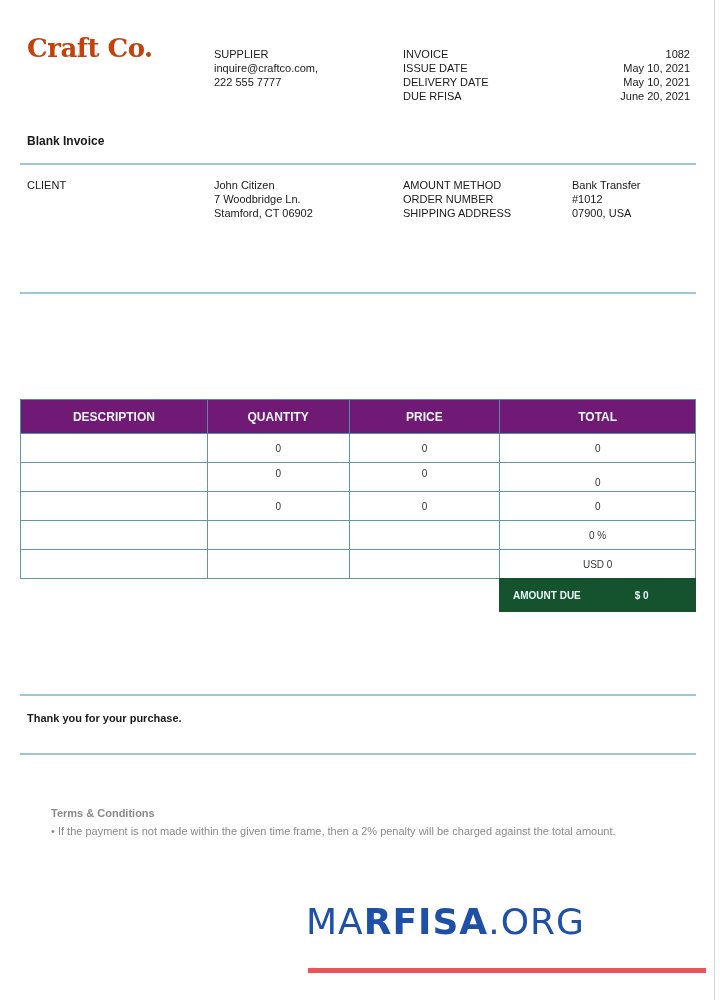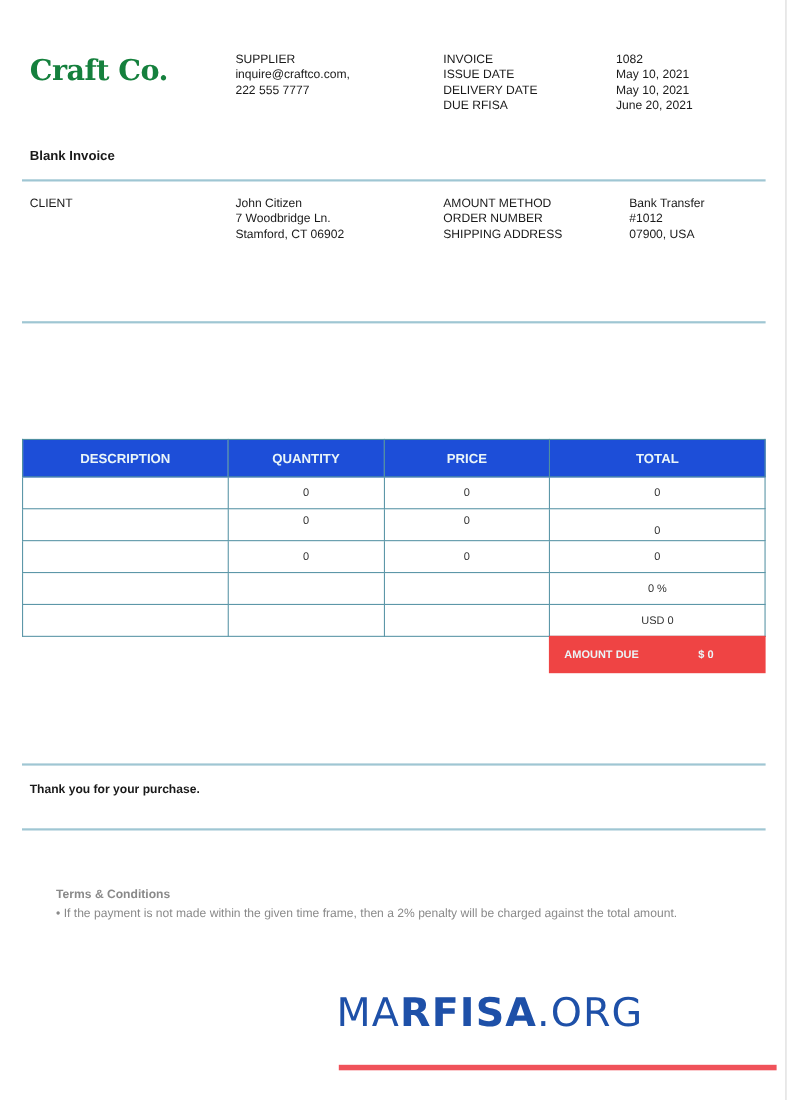--- a/index.html
+++ b/index.html
@@ -1,40 +1,40 @@
 <!DOCTYPE html>
 <html><head>
   <meta charset="utf-8">
   <style>
     * { box-sizing: border-box; margin: 0; padding: 0; }
     html, body { width: 720px; height: 1000px; background: #ffffff; overflow: hidden; }
     body { font-family: "Liberation Sans", sans-serif; color: #1a1a1a; position: relative; }
     .page-edge { position: absolute; left: 714px; top: 0; width: 1px; height: 1000px; background: #d8d8d8; }
     .abs { position: absolute; }
-    .brand { left: 27px; top: 50px; font-family: "DejaVu Serif", serif; font-weight: bold; font-size: 26px; color: #15803d; letter-spacing: -0.5px; }
+    .brand { left: 27px; top: 33px; font-family: "DejaVu Serif", serif; font-weight: bold; font-size: 26px; color: #c2410c; letter-spacing: -0.5px; }
     .small { font-size: 11px; line-height: 14px; }
     .bold { font-weight: normal; }
     .supplier { left: 214px; top: 47px; width: 160px; }
     .meta-labels { left: 403px; top: 47px; width: 160px; }
-    .meta-values { left: 560px; top: 47px; width: 130px; text-align: left; }
+    .meta-values { left: 560px; top: 47px; width: 130px; text-align: right; }
     .subtitle { left: 27px; top: 134px; font-size: 12px; font-weight: bold; }
     .hr { position: absolute; left: 20px; width: 676px; height: 2px; background: #9fc6d3; }
     .client-label { left: 27px; top: 178px; }
     .client-info { left: 214px; top: 178px; width: 170px; }
     .pay-labels { left: 403px; top: 178px; width: 160px; }
     .pay-values { left: 572px; top: 178px; width: 130px; text-align: left; }
     .row-line { display: block; white-space: nowrap; }
 
     table.items { position: absolute; left: 20px; top: 399px; border-collapse: collapse; width: 676px; }
-    table.items th { background: #1d4ed8; color: #eaf5f8; font-size: 12px; font-weight: bold; height: 34px; border: 1px solid #4f8fa1; text-align: center; }
+    table.items th { background: #701a75; color: #eaf5f8; font-size: 12px; font-weight: bold; height: 34px; border: 1px solid #4f8fa1; text-align: center; }
     table.items td { border: 1px solid #5d97a8; height: 29px; text-align: center; font-size: 10px; color: #333; }
     table.items td.shifted { vertical-align: bottom; padding-bottom: 3px; }
     table.items td.raised { vertical-align: top; padding-top: 5px; }
     .col-desc { width: 187px; } .col-qty { width: 142px; } .col-price { width: 151px; } .col-total { width: 196px; }
-    .amount-due { position: absolute; left: 499px; top: 578px; width: 197px; height: 34px; background: #ef4444; color: #eaf5f8; font-size: 10px; font-weight: bold; display: flex; align-items: center; padding-left: 14px; }
+    .amount-due { position: absolute; left: 499px; top: 578px; width: 197px; height: 34px; background: #14532d; color: #eaf5f8; font-size: 10px; font-weight: bold; display: flex; align-items: center; padding-left: 14px; }
     .amount-due .val { margin-left: 54px; }
 
     .thanks { left: 27px; top: 712px; font-size: 11px; font-weight: bold; }
     .terms { left: 27px; top: 804px; width: 600px; color: #8a8a8a; font-size: 11px; line-height: 18px; margin-left: 24px; }
     .terms .title { font-weight: bold; color: #8a8a8a; }
     .watermark { left: 306px; top: 892px; font-family: "DejaVu Sans", sans-serif; font-size: 36px; color: #1e50a8; letter-spacing: 1px; line-height: 60px; }
     .watermark .b { font-weight: bold; }
     .watermark-underline { left: 308px; top: 968px; width: 398px; height: 5px; background: #f0525a; }
   </style>
 </head>

